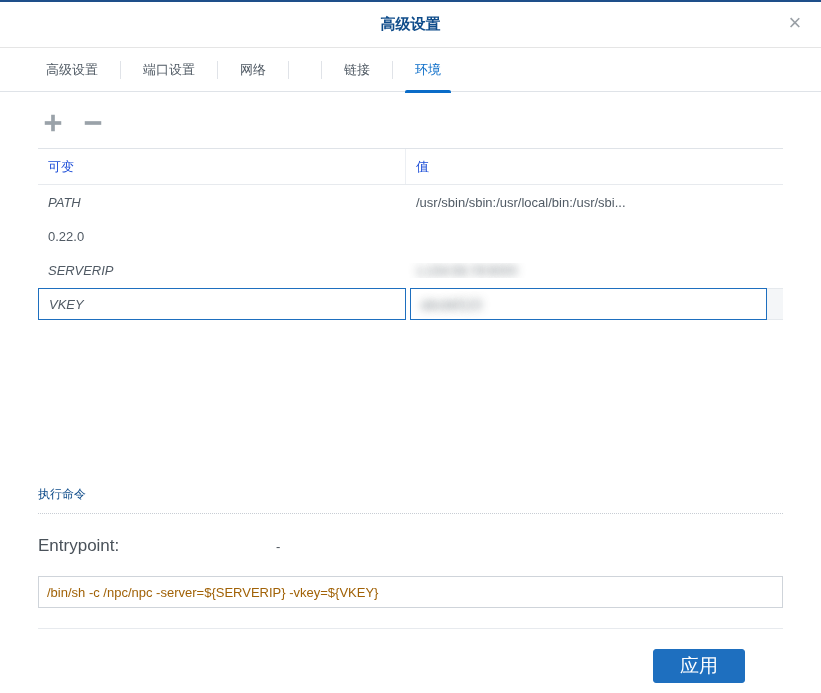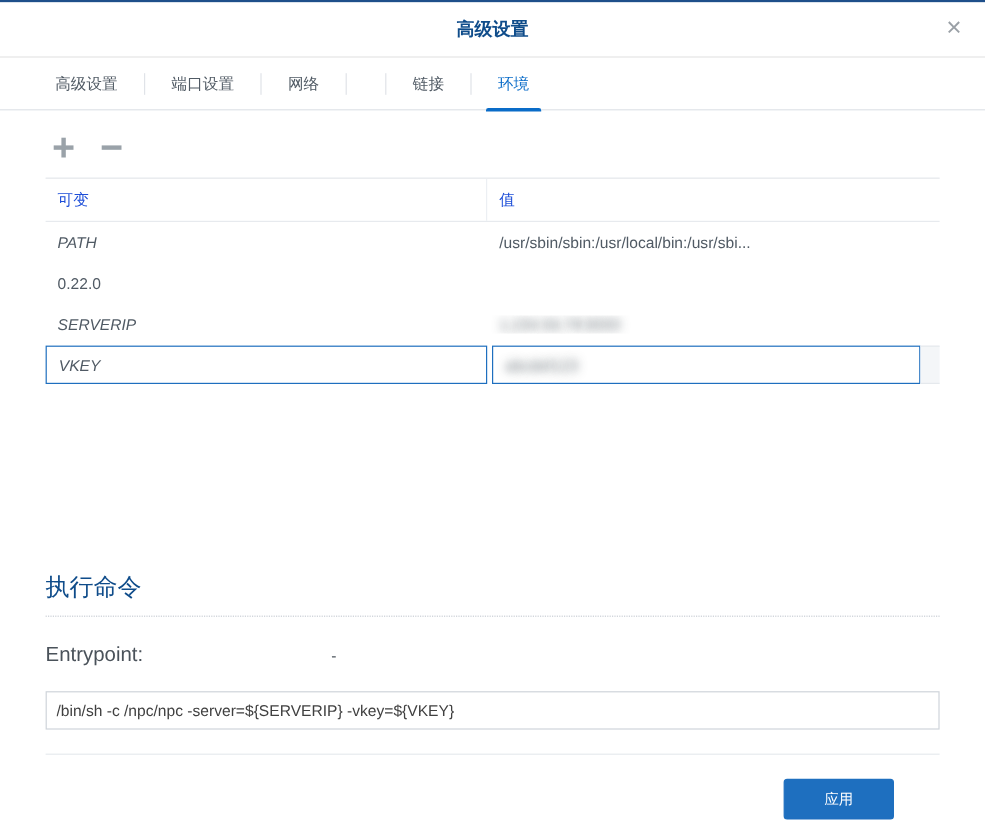--- a/index.html
+++ b/index.html
@@ -132,21 +132,21 @@
   .row.selected .row-scroll-gutter { display:block; }
   .row .row-scroll-gutter { display:none; }
   .blur {
     color: transparent;
     text-shadow: 0 0 8px rgba(80,90,100,0.85);
     user-select: none;
   }
   .spacer-rows { flex: 1; }
   .exec-section-title {
     color: #0f4c8a;
-    font-size: 20px;
+    font-size: 12px;
     padding-bottom: 10px;
     border-bottom: 1px dotted #c8cdd4;
     margin-bottom: 22px;
   }
   .field-row {
     display: flex;
     align-items: center;
     margin-bottom: 20px;
   }
   .field-label {
@@ -157,37 +157,37 @@
   .field-val {
     flex: 1;
     color: #4a525a;
   }
   .cmd-input {
     width: 100%;
     height: 32px;
     border: 1px solid #cfd4da;
     padding: 0 8px;
     font-size: 13px;
-    color: #404040;
+    color: #a16207;
     background: #fff;
   }
   .footer {
     border-top: 1px solid #e7eaee;
     padding: 20px 38px 10px 0;
     display: flex;
     justify-content: flex-end;
     gap: 14px;
   }
   .btn {
     min-width: 92px;
     height: 34px;
     border: 1px solid #c8cdd4;
     background: #fafbfc;
     color: #4a525a;
-    font-size: 12px;
+    font-size: 19px;
     cursor: pointer;
     border-radius: 3px;
   }
   .btn.primary {
     background: #1e6fbf;
     border-color: #1e6fbf;
     color: #fff;
   }
 </style>
 </head>

